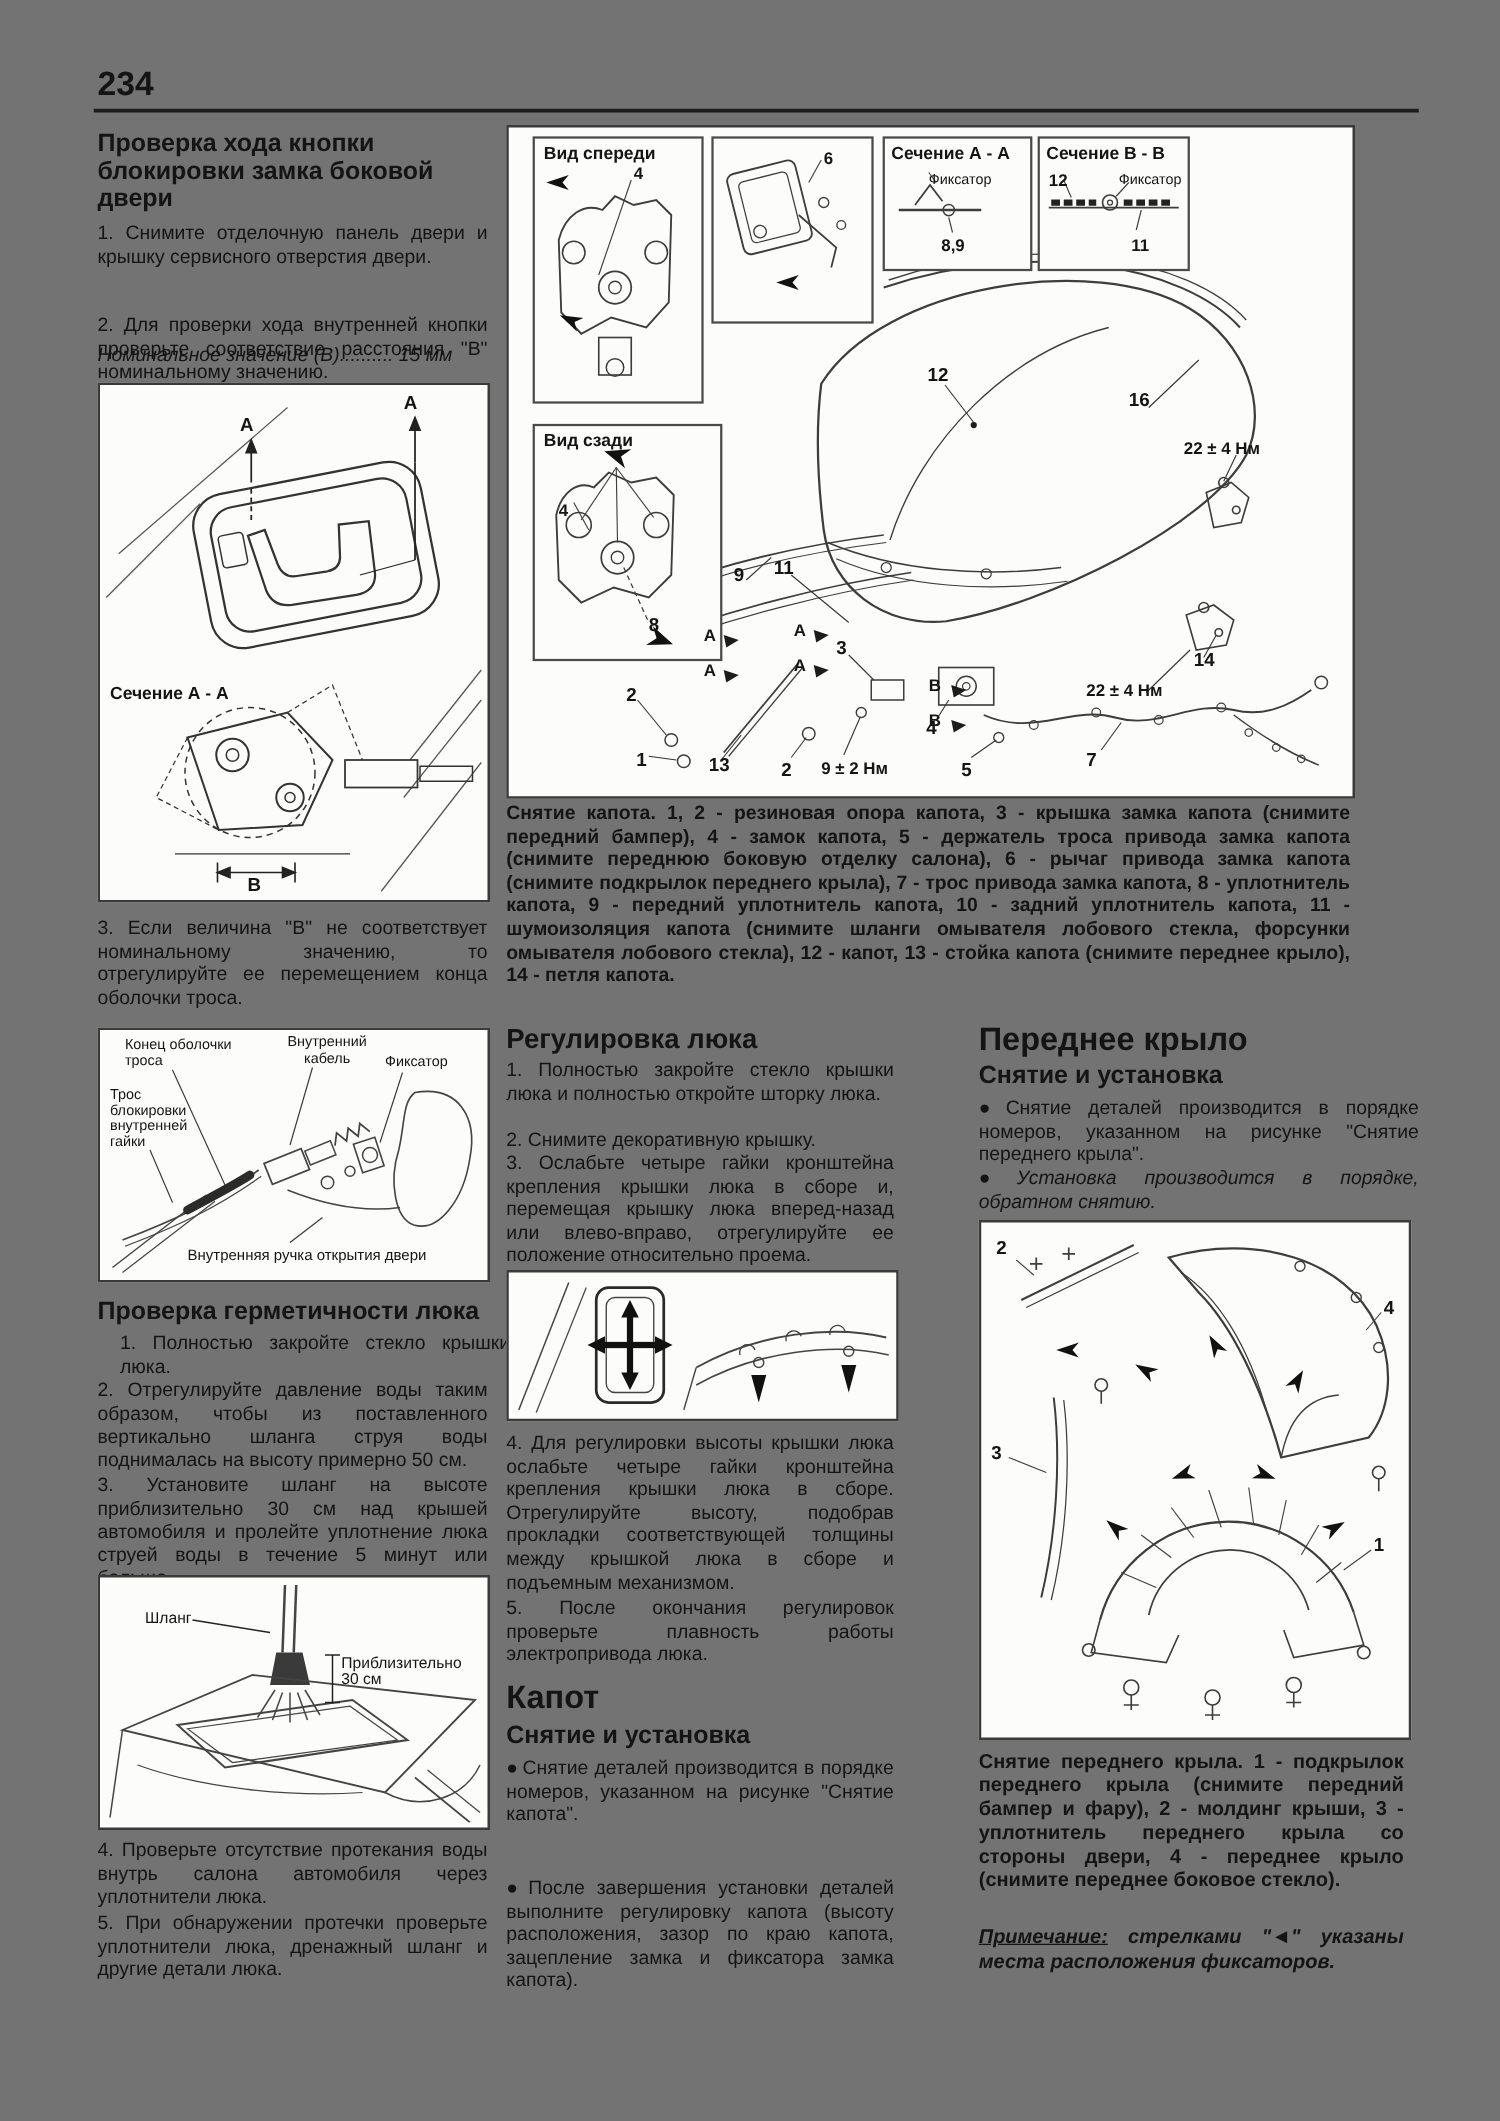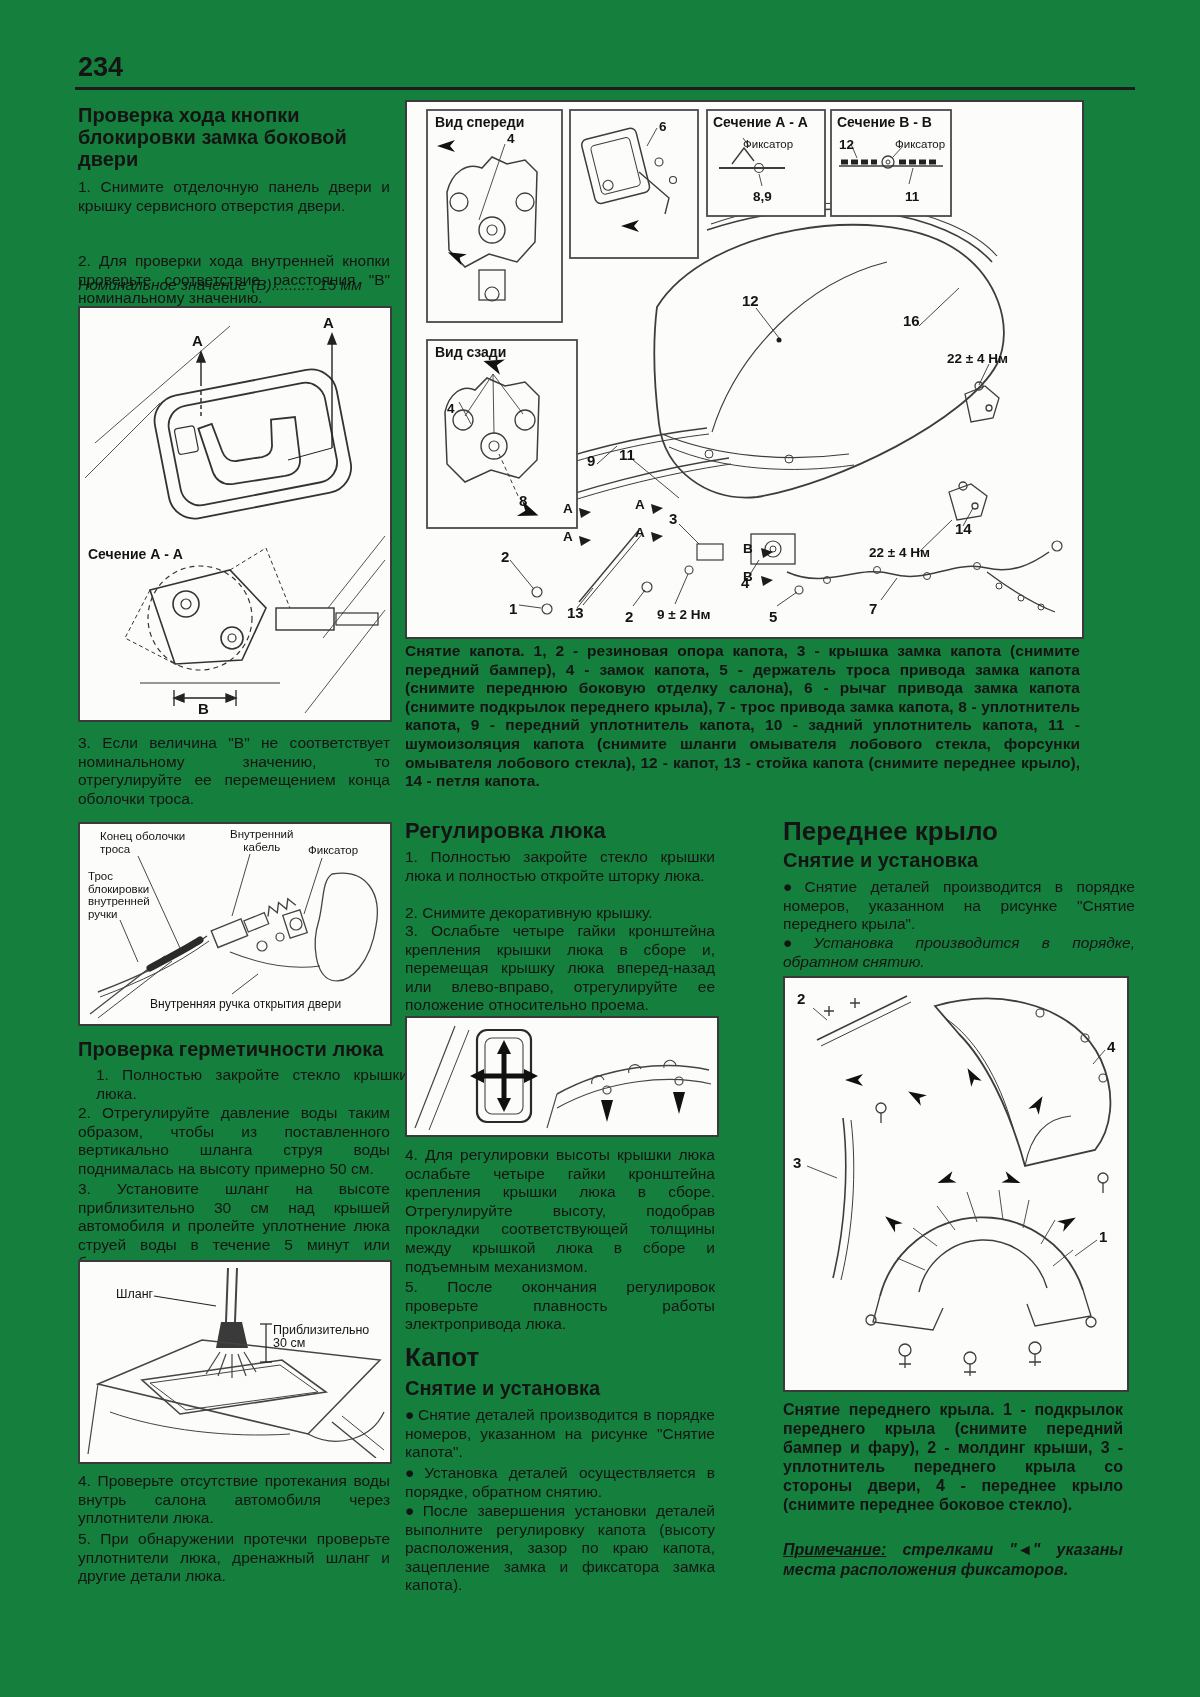--- a/index.html
+++ b/index.html
@@ -1,16 +1,16 @@
 <!DOCTYPE html>
 <html><head>
 <meta charset="utf-8">
 <style>
   html,body{margin:0;padding:0;background:#d9d9d6;}
-  .page{position:relative;width:1200px;height:1697px;background:#15803d;color:#141414;
+  .page{position:relative;width:1200px;height:1697px;background:#737373;color:#141414;
         font-family:"Liberation Sans","DejaVu Sans",sans-serif;overflow:hidden;}
   .abs{position:absolute;}
   .jt{text-align:justify;}
   .it{font-style:italic;}
   .txt{font-size:15.5px;line-height:18.6px;}
   .h1{font-size:20px;line-height:22px;font-weight:bold;}
   .h2{font-size:26px;line-height:27px;font-weight:bold;}
   .h3{font-size:20px;line-height:21px;font-weight:bold;}
   .cap{font-weight:bold;font-size:15.5px;line-height:18.6px;text-align:justify;}
   .figbox{position:absolute;border:2px solid #3a3a3a;background:#fcfcfa;}
@@ -122,21 +122,21 @@
       </g>
     </svg>
     <span class="flw" style="left:20px;top:6px;">Конец оболочки
 троса</span>
     <span class="flw" style="left:150px;top:4px;text-align:center;">Внутренний
 кабель</span>
     <span class="flw" style="left:228px;top:20px;">Фиксатор</span>
     <span class="flw" style="left:8px;top:46px;">Трос
 блокировки
 внутренней
-ручки</span>
+гайки</span>
     <span class="flw" style="left:70px;top:174px;font-size:12px;">Внутренняя ручка открытия двери</span>
   </div>
 
   <div class="abs h1" style="left:78px;top:1038px;width:312px;">Проверка герметичности люка</div>
   <div class="abs txt jt" style="left:96px;top:1066px;width:312px;">1. Полностью закройте стекло крышки люка.</div>
   <div class="abs txt jt" style="left:78px;top:1104px;width:312px;">2. Отрегулируйте давление воды таким образом, чтобы из поставленного вертикально шланга струя воды поднималась на высоту примерно 50 см.</div>
   <div class="abs txt jt" style="left:78px;top:1180px;width:312px;">3. Установите шланг на высоте приблизительно 30 см над крышей автомобиля и пролейте уплотнение люка струей воды в течение 5 минут или больше.</div>
 
   <div class="figbox" style="left:78px;top:1260px;width:310px;height:200px;">
     <svg class="art" width="306" height="196" viewBox="0 0 306 196">
@@ -413,23 +413,20 @@
   </div>
 
   <div class="abs txt jt" style="left:405px;top:1146px;width:310px;">4. Для регулировки высоты крышки люка ослабьте четыре гайки кронштейна крепления крышки люка в сборе. Отрегулируйте высоту, подобрав прокладки соответствующей толщины между крышкой люка в сборе и подъемным механизмом.</div>
   <div class="abs txt jt" style="left:405px;top:1278px;width:310px;">5. После окончания регулировок проверьте плавность работы электропривода люка.</div>
 
   <div class="abs h2" style="left:405px;top:1344px;width:310px;">Капот</div>
   <div class="abs h3" style="left:405px;top:1378px;width:310px;">Снятие и установка</div>
   <div class="abs txt jt" style="left:405px;top:1406px;width:310px;">
     <span class="blt">●</span><span>Снятие деталей производится в порядке номеров, указанном на рисунке "Снятие капота".</span>
   </div>
-  <div class="abs txt jt" style="left:405px;top:1464px;width:310px;">
-    <span class="blt">●</span><span>Установка деталей осуществляется в порядке, обратном снятию.</span>
-  </div>
   <div class="abs txt jt" style="left:405px;top:1502px;width:310px;">
     <span class="blt">●</span><span>После завершения установки деталей выполните регулировку капота (высоту расположения, зазор по краю капота, зацепление замка и фиксатора замка капота).</span>
   </div>
 
   <div class="abs h2" style="left:783px;top:818px;width:352px;">Переднее крыло</div>
   <div class="abs h3" style="left:783px;top:850px;width:352px;">Снятие и установка</div>
   <div class="abs txt jt" style="left:783px;top:878px;width:352px;">
     <span class="blt">●</span><span>Снятие деталей производится в порядке номеров, указанном на рисунке "Снятие переднего крыла".</span>
   </div>
   <div class="abs txt jt" style="left:783px;top:934px;width:352px;font-style:italic;">

